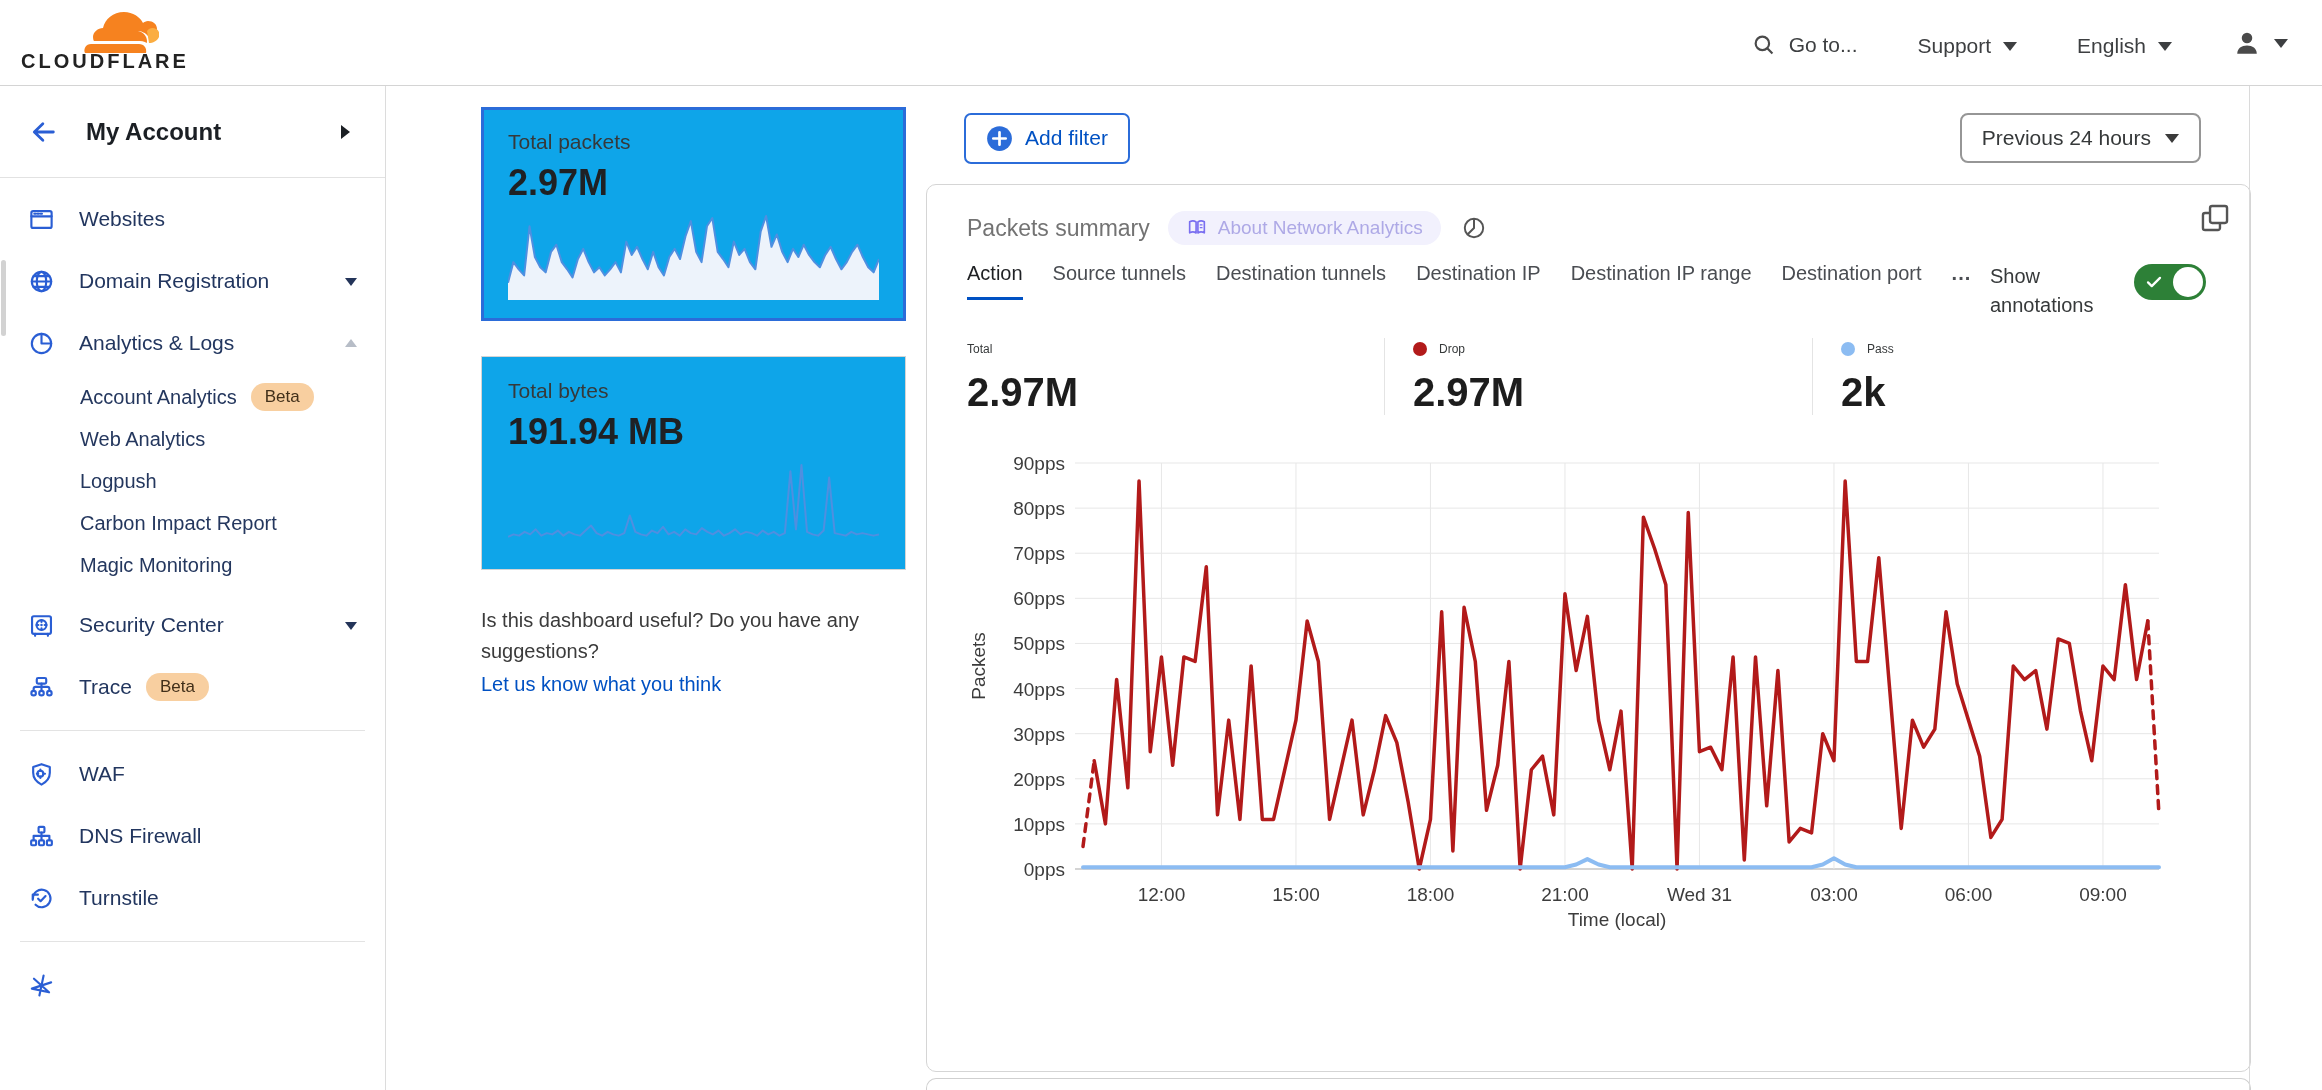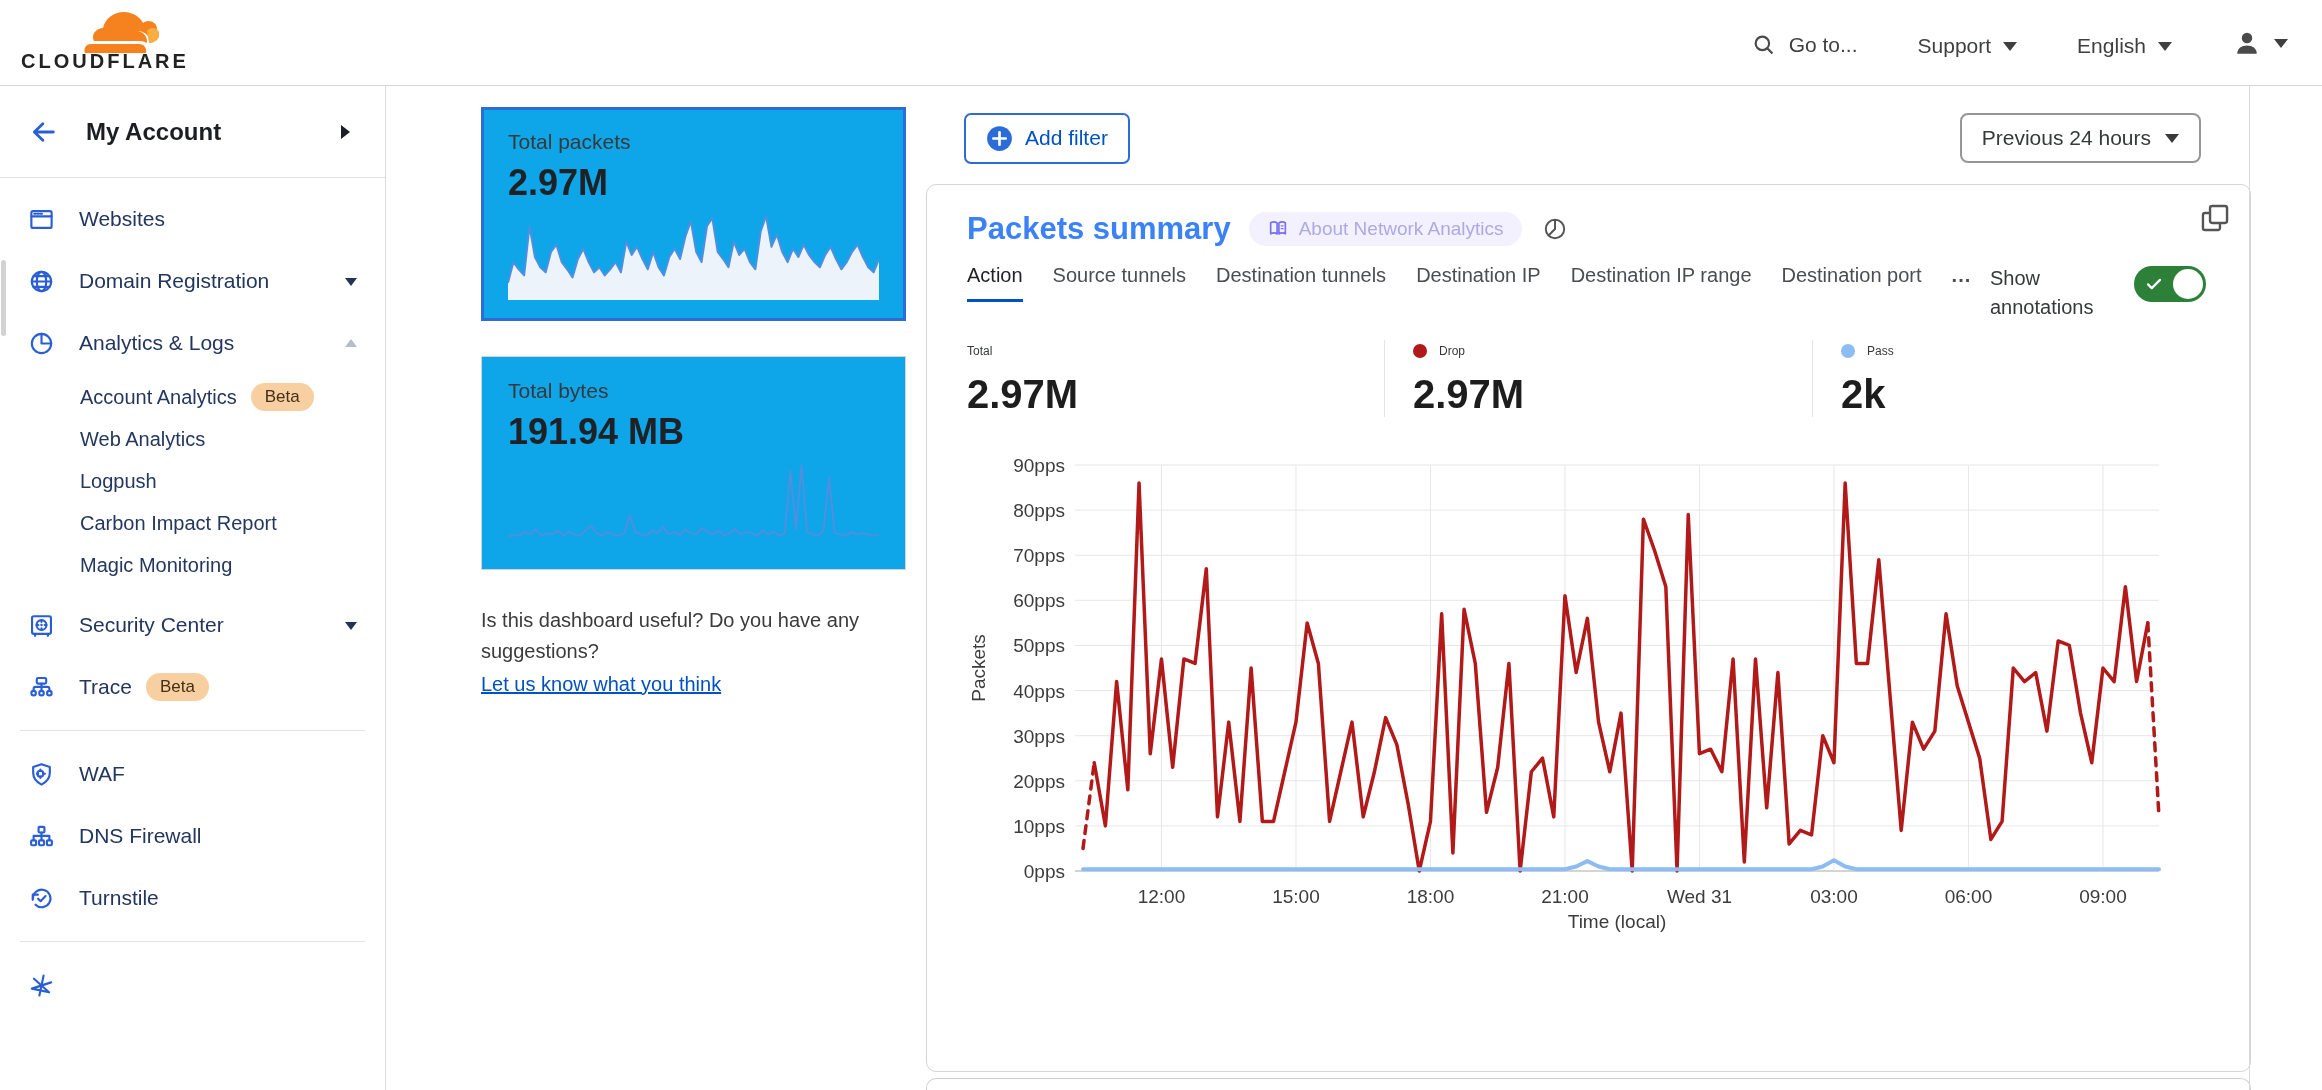--- a/index.html
+++ b/index.html
@@ -43,35 +43,35 @@
   .badge-beta { background:#f8cfa0; color:#42301a; font-size:17px; border-radius:999px; padding:4px 14px; margin-left:14px; }
   .nav-divider { height:1px; background:#e3e3e3; margin:12px 20px; }
 
   
   .card { border:1px solid #d4d4d4; border-radius:0; background:#0ea5e9; padding:22px 26px 14px; margin-bottom:35px; cursor:pointer; }
   .card.selected { border:3px solid #2b6cd9; padding:20px 24px 12px; }
   .card-label { font-size:21px; color:#36393a; }
   .card-value { font-size:36px; font-weight:bold; color:#1f2124; margin-top:8px; }
   .card-spark { width:100%; height:92px; margin-top:6px; }
   .feedback { margin-top:26px; font-size:20px; line-height:31px; color:#3b3b3b; width:420px; }
-  .feedback-link { display:inline-block; margin-top:2px; color:#0051c3; text-decoration:underline; cursor:pointer; }
+  .feedback-link { display:inline-block; margin-top:2px; color:#0051c3; cursor:pointer; }
 
   
   .filter-row { display:flex; align-items:center; justify-content:space-between;
     margin-top:27px; padding:0 50px 0 38px; height:50px; margin-bottom:21px; }
   .btn-addfilter { display:flex; align-items:center; gap:12px; border:2px solid #2b6cd9; border-radius:7px;
     color:#0051c3; font-size:21px; background:#fff; padding:10px 20px; cursor:pointer; }
   .btn-range { display:flex; align-items:center; gap:14px; border:2px solid #969696; border-radius:8px;
     color:#36393a; font-size:21px; background:#fff; padding:11px 20px; cursor:pointer; }
   .caret-dark { width:0; height:0; border:7px solid transparent; border-top:9px solid #3a3a3a; margin-top:8px; }
 
   .panel { position:relative; border:1px solid #d5d5d5; border-radius:10px; background:#fff;
     height:888px; padding:26px 40px; overflow:hidden; }
   .panel-head { display:flex; align-items:center; gap:18px; }
-  .panel-title { font-size:31px; font-weight:bold; color:#3b82f6; }
+  .panel-title { font-size:23px; font-weight:normal; color:#737373; }
   .badge-about { display:flex; align-items:center; gap:10px; background:#f2f1fd; color:#aea9e6;
     font-size:19px; border-radius:999px; padding:6px 18px; cursor:pointer; }
   .icon-pie-gray { margin-left:2px; display:flex; cursor:pointer; }
   .icon-expand { position:absolute; top:16px; right:18px; cursor:pointer; }
 
   .tabs-wrap { position:relative; margin-top:17px; }
   .tabs { display:flex; flex-wrap:wrap; column-gap:30px; row-gap:14px; width:1160px; }
   .tab { font-size:20px; color:#4a4d52; padding-bottom:12px; cursor:pointer; white-space:nowrap; }
   .tab.active { color:#1f2124; border-bottom:3px solid #0051c3; }
   .tab.more { font-weight:bold; letter-spacing:1px; }

